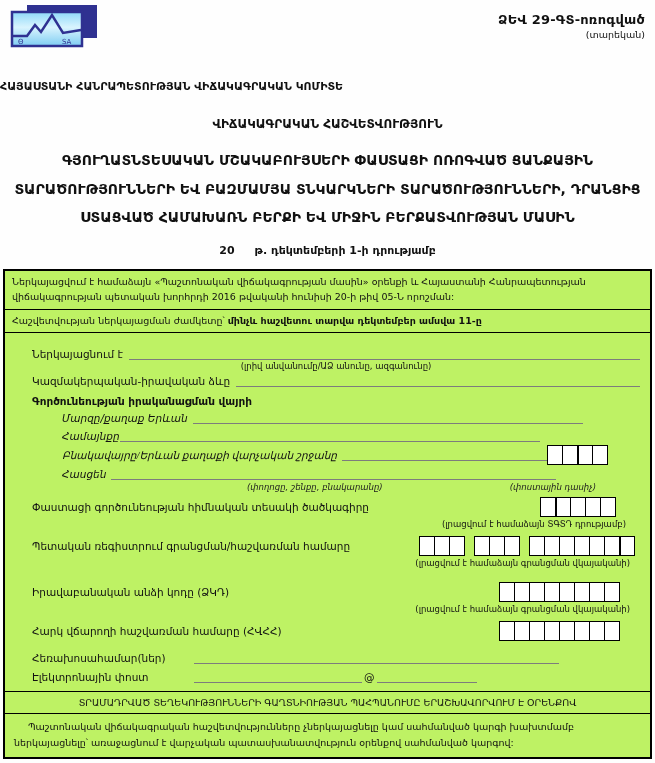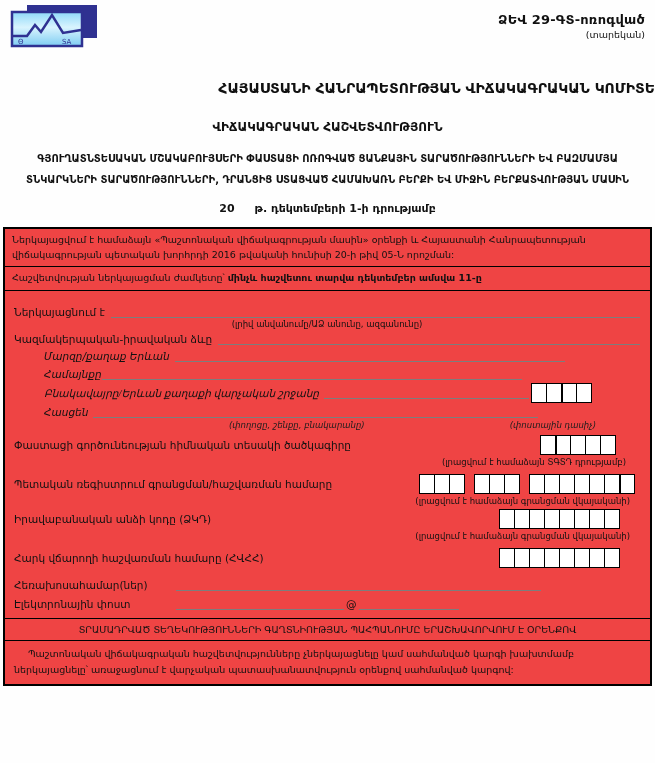--- a/index.html
+++ b/index.html
@@ -7,34 +7,34 @@
   .page{width:655px;height:763px;overflow:hidden;position:relative;background:#fefefe;box-sizing:border-box;}
 
   
   .hdr{position:relative;height:56px;}
   .logo{position:absolute;left:10px;top:4px;}
   .code-block{position:absolute;right:10px;top:12px;text-align:right;}
   .form-code{font-weight:bold;font-size:13px;letter-spacing:.2px;}
   .form-period{font-size:9.5px;margin-top:2px;}
 
   
-  .t-committee{margin-top:24px;text-align:right;font-weight:bold;font-size:14px;}
+  .t-committee{margin-top:24px;text-align:left;font-weight:bold;font-size:11px;}
   .t-report{margin-top:24px;text-align:center;font-weight:bold;font-size:12px;}
-  .t-subject{margin-top:15px;text-align:center;font-weight:bold;font-size:10px;line-height:2.05;padding:0 12px;}
+  .t-subject{margin-top:15px;text-align:center;font-weight:bold;font-size:14px;line-height:2.05;padding:0 12px;}
   .t-date{margin-top:12px;text-align:center;font-weight:bold;font-size:11px;}
   .yeargap{display:inline-block;width:20px;}
 
   
-  .main-box{margin:12px 3px 0 3px;border:2px solid #000;background:#ef4444;}
+  .main-box{margin:12px 3px 0 3px;border:2px solid #000;background:#bef264;}
   .box-row{border-bottom:1.5px solid #000;padding:4px 7px;font-size:9.5px;line-height:1.55;}
   .box-row:last-child{border-bottom:none;}
   .deadline b{font-weight:bold;}
 
   
-  .form-area{padding:8px 10px 8px 9px;font-size:10.5px;border-bottom:1.5px solid #000;}
+  .form-area{padding:8px 10px 8px 27px;font-size:10.5px;border-bottom:1.5px solid #000;}
   .fline{display:flex;align-items:flex-end;margin-top:7px;}
   .fline-c{display:flex;align-items:center;justify-content:space-between;}
   .lbl{white-space:nowrap;}
   .it{font-style:italic;}
   .b{font-weight:bold;}
   .ind{margin-left:30px;}
   .fill{border-bottom:1px solid #7d7d7d;height:11px;flex:1;}
   .fill.fx{flex:none;}
   .hint{font-size:8.5px;color:#1c1c1c;}
   .hint-r{text-align:right;font-size:8.5px;margin-top:2px;}
@@ -104,20 +104,21 @@
         <span class="lbl">Ներկայացնում է</span>
         <span class="fill" style="margin-left:6px;"></span>
       </div>
       <div class="center-hint">(լրիվ անվանումը/ԱՁ անունը, ազգանունը)</div>
 
       <div class="fline" style="margin-top:4px;">
         <span class="lbl">Կազմակերպական-իրավական ձևը</span>
         <span class="fill" style="margin-left:6px;"></span>
       </div>
 
+      <div class="b" style="margin-top:8px;">Գործունեության իրականացման վայրի</div>
 
       <div class="fline ind" style="margin-top:5px;">
         <span class="lbl it">Մարզը/քաղաք Երևան</span>
         <span class="fill fx" style="width:390px;margin-left:5px;"></span>
       </div>
 
       <div class="fline ind" style="margin-top:6px;">
         <span class="lbl it">Համայնքը</span>
         <span class="fill fx" style="width:420px;"></span>
       </div>
@@ -176,21 +177,21 @@
               <span class="cell"></span>
               <span class="cell"></span>
               <span class="cell"></span>
               <span class="cell"></span>
               <span class="cell thick"></span>
           </span>
         </span>
       </div>
       <div class="hint-r" style="padding-right:10px;">(լրացվում է համաձայն գրանցման վկայականի)</div>
 
-      <div class="fline-c" style="margin-top:3px;">
+      <div class="fline-c" style="margin-top:14px;">
         <span class="lbl">Իրավաբանական անձի կոդը (ՁԿԴ)</span>
         <span class="cellgroup" style="margin-right:20px;">
           <span class="cell"></span>
             <span class="cell"></span>
             <span class="cell"></span>
             <span class="cell"></span>
             <span class="cell"></span>
             <span class="cell"></span>
             <span class="cell"></span>
             <span class="cell"></span>

